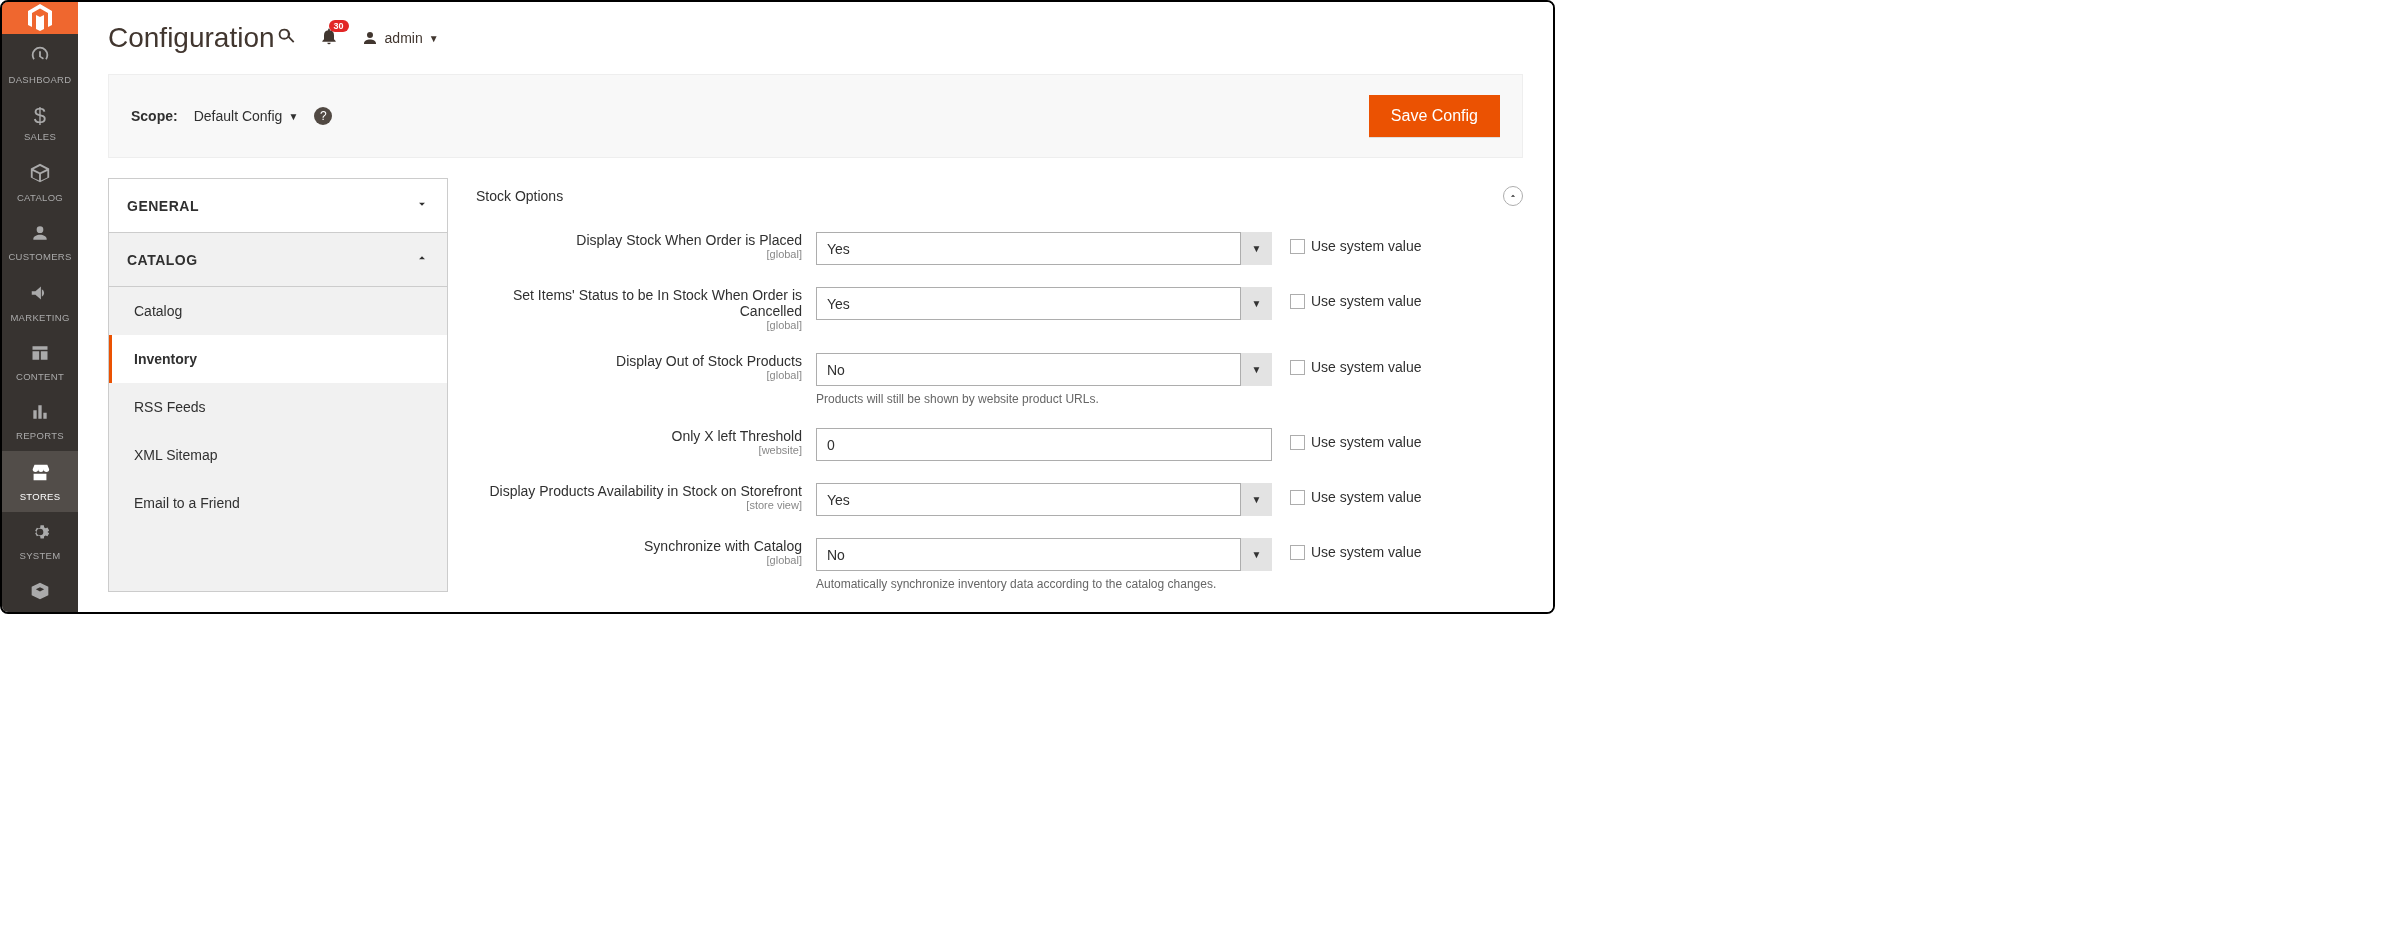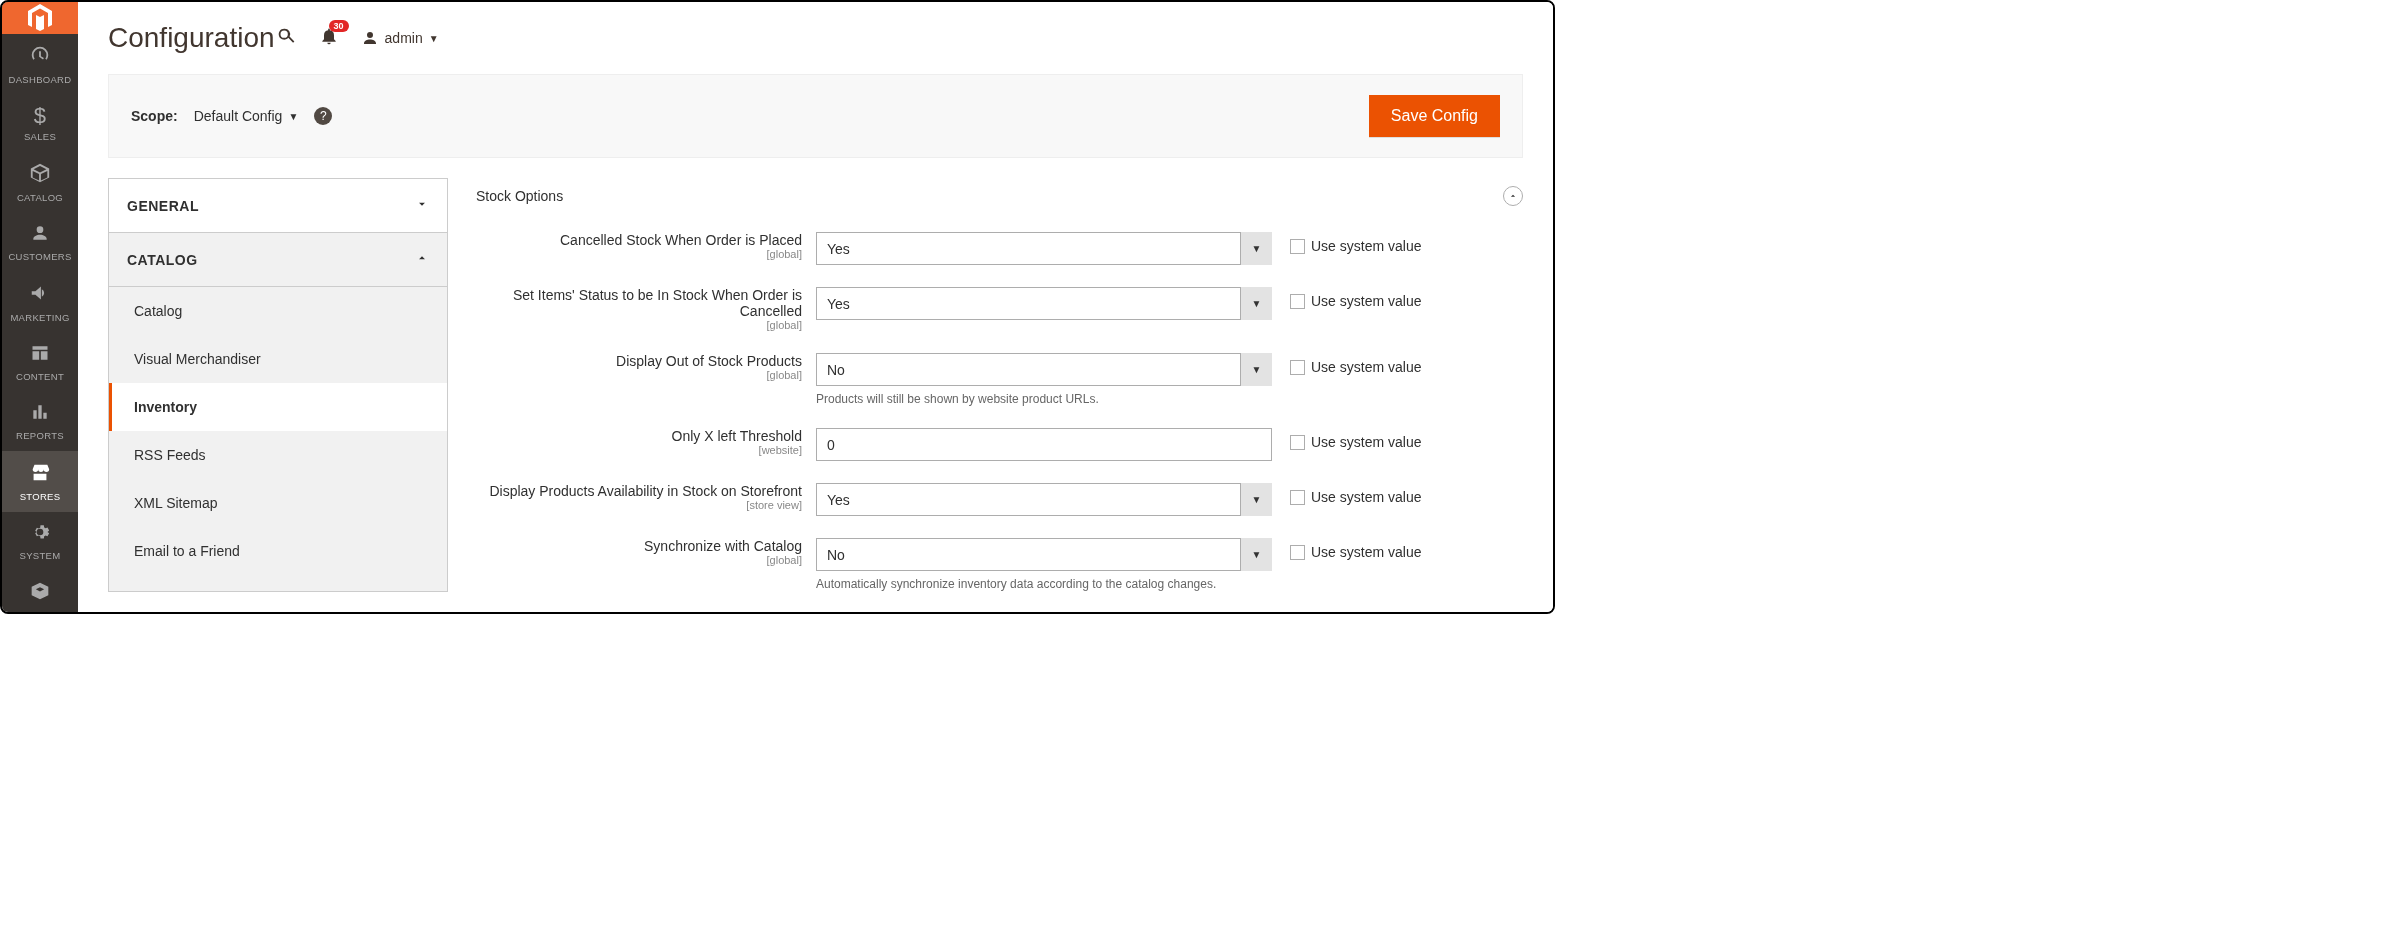--- a/index.html
+++ b/index.html
@@ -367,41 +367,40 @@
         </div>
         <div class="tab-section expanded">
           <span class="sec-label">CATALOG</span>
           <span class="chev">
             <svg width="14" height="14" viewBox="0 0 24 24">
                 <path fill="currentColor" d="M7 14l5-5 5 5z"></path>
               </svg>
           </span>
         </div>
         <div class="tab-subitem"><span>Catalog</span></div>
-        <div class="tab-subitem"><span>Visual Merchandiser</span></div>
         <div class="tab-subitem active"><span>Inventory</span></div>
         <div class="tab-subitem"><span>RSS Feeds</span></div>
         <div class="tab-subitem"><span>XML Sitemap</span></div>
         <div class="tab-subitem"><span>Email to a Friend</span></div>
       </div>
 
       <div class="form-panel">
         <div class="fieldset-title">
           <span>Stock Options</span>
           <span class="collapse-btn">
             <svg width="10" height="10" viewBox="0 0 24 24">
                 <path fill="currentColor" d="M7 14l5-5 5 5z"></path>
               </svg>
           </span>
         </div>
 
         <div id="fields-container">
             <div class="field-row">
               <div class="field-label-col">
-                <div>Cancelled Stock When Order is Placed</div>
+                <div>Display Stock When Order is Placed</div>
                 <div class="scope-note">[global]</div>
               </div>
               <div class="field-input-col">
                 <div class="select-wrap"><select><option>Yes</option></select><span class="sel-caret">▼</span></div>
               </div>
               <div class="field-sys-col">
                 <input type="checkbox" style="">
                 <span>Use system value</span>
               </div>
             </div>

